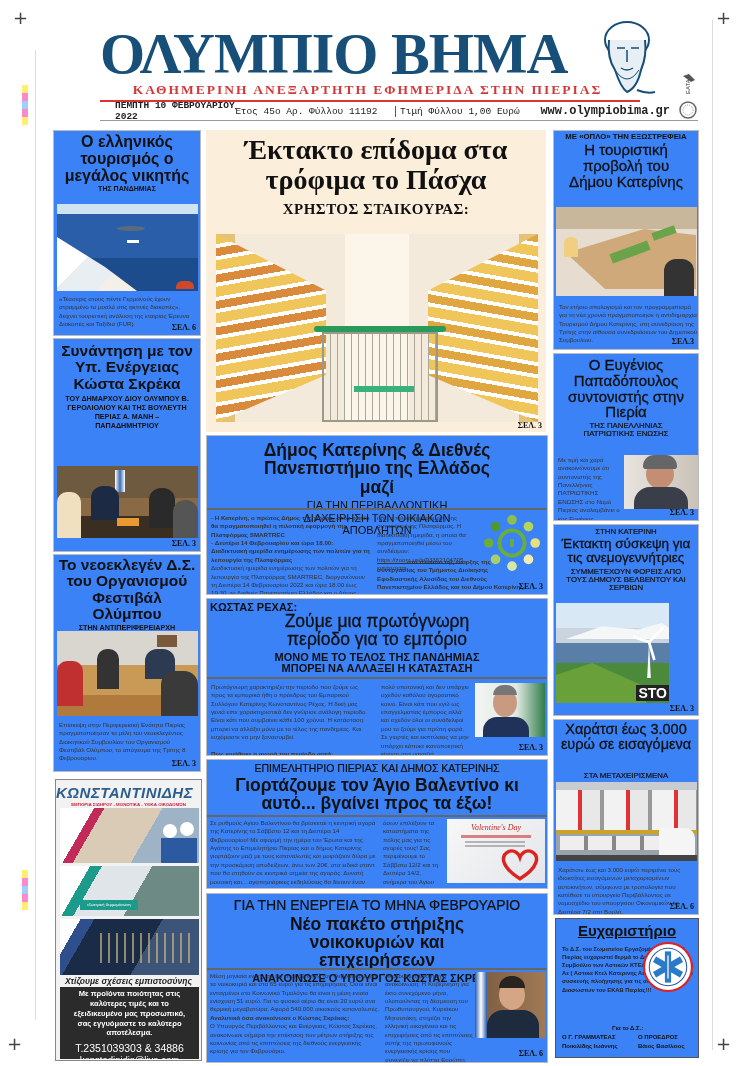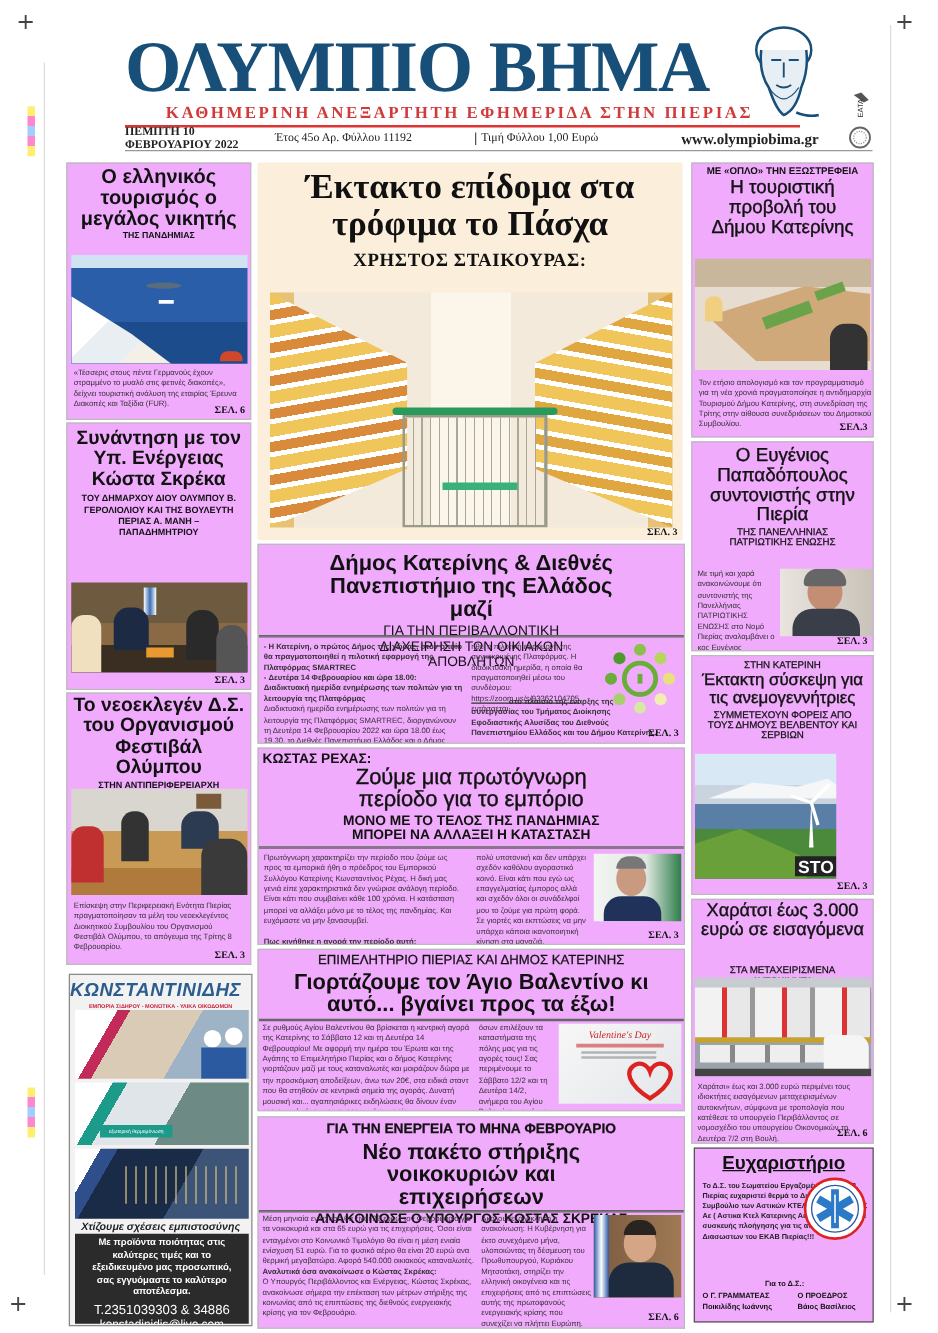--- a/index.html
+++ b/index.html
@@ -5,30 +5,30 @@
 *{box-sizing:border-box;margin:0;padding:0}
 body{width:750px;height:1066px;background:#fff;position:relative;overflow:hidden;font-family:"Liberation Sans",sans-serif;color:#111}
 .crop{position:absolute;color:#444;font-size:18px;line-height:18px;font-family:"DejaVu Sans",sans-serif}
 .colorbar{position:absolute;width:6px;height:60px;left:22px;background:linear-gradient(#ffef70 0 20%,#ff88cc 20% 40%,#9ecfff 40% 60%,#ff88cc 60% 80%,#ffef70 80%)}
 .pageline{position:absolute;width:1px;background:#ddd}
 
 .mast{position:absolute;left:100px;top:18px;width:560px;height:100px}
 .title{position:absolute;left:0;top:6px;font-family:"Liberation Serif",serif;font-weight:bold;font-size:58px;color:#174f78;letter-spacing:-1px;line-height:60px;white-space:nowrap}
 .sub{position:absolute;left:0;top:64px;width:535px;font-family:"Liberation Serif",serif;font-weight:bold;font-size:13.5px;color:#d23a3a;letter-spacing:2px;text-align:center}
 .redline{position:absolute;left:0;top:82px;width:540px;height:2px;background:#d33}
-.info{position:absolute;left:0;top:86px;width:555px;height:14px;font-family:Liberation Serif, serif;font-size:9.5px;font-weight:bold;color:#222;display:flex;align-items:center}
+.info{position:absolute;left:15px;top:86px;width:555px;height:14px;font-family:Liberation Mono, monospace;font-size:9.5px;font-weight:bold;color:#222;display:flex;align-items:center}
 .info .d{width:120px}
 .info .y{width:160px;font-weight:normal}
 .info .p{width:130px;border-left:1px solid #555;padding-left:4px;font-weight:normal}
 .info .w{font-size:12px;flex:1;text-align:right}
 .head-icon{position:absolute;left:600px;top:18px;width:60px;height:80px}
 .eata{position:absolute;left:678px;top:72px;width:22px;height:48px}
 .sep{position:absolute;left:100px;top:120px;width:598px;height:1px;background:#999}
 
-.box{position:absolute;border:1px solid #bbb;background:#f0abfc;overflow:hidden}
+.box{position:absolute;border:1px solid #bbb;background:#3b82f6;overflow:hidden}
 .hdr{text-align:center;line-height:1.05}
 .big{font-weight:bold;font-size:18px}
 .kick{font-weight:bold;font-size:9px}
 .body{font-size:6.2px;line-height:1.35;color:#333}
 .sel{position:absolute;right:4px;font-family:"Liberation Serif",serif;font-weight:bold;font-size:8px}
 .img{position:absolute;overflow:hidden}
 .dbl{position:absolute;height:2px;border-top:1px solid #666;border-bottom:1px solid #666}
 </style>
 </head>
 <body>
@@ -221,21 +221,21 @@
     <div style="position:absolute;left:18px;top:22px;width:60px;height:2px;background:#777;opacity:.5"></div>
     <div style="position:absolute;left:18px;top:26px;width:60px;height:2px;background:#777;opacity:.5"></div>
     <svg viewBox="0 0 40 30" style="position:absolute;right:2px;bottom:2px;width:46px;height:34px">
         <path d="M20 28 C4 18 2 8 10 4 C15 2 19 6 20 9 C21 6 25 2 30 4 C38 8 36 18 20 28Z" fill="none" stroke="#d22" stroke-width="3"></path>
       </svg>
   </div>
 </div>
 
 <div class="box" style="left:206px;top:893px;width:342px;height:170px">
   <div class="hdr" style="padding-top:4px">
-    <div class="kick" style="font-size:11px;font-weight:bold;-webkit-text-stroke:0.2px #111">ΓΙΑ ΤΗΝ ΕΝΕΡΓΕΙΑ ΤΟ ΜΗΝΑ ΦΕΒΡΟΥΑΡΙΟ</div>
+    <div class="kick" style="font-size:14px;font-weight:normal;-webkit-text-stroke:0.2px #111">ΓΙΑ ΤΗΝ ΕΝΕΡΓΕΙΑ ΤΟ ΜΗΝΑ ΦΕΒΡΟΥΑΡΙΟ</div>
     <div class="big" style="font-size:17.5px;padding:0 60px;margin-top:2px">Νέο πακέτο στήριξης νοικοκυριών και επιχειρήσεων</div>
     <div class="kick" style="font-size:11px;margin-top:3px">ΑΝΑΚΟΙΝΩΣΕ Ο ΥΠΟΥΡΓΟΣ ΚΩΣΤΑΣ ΣΚΡΕΚΑΣ</div>
   </div>
   <div class="dbl" style="left:0;top:74px;width:342px"></div>
   <div class="body" style="position:absolute;left:3px;top:78px;width:170px">
     <span>Μέση μηνιαία ενίσχυση θα είναι 39 ευρώ τον Φεβρουάριο για τα νοικοκυριά και στα 65 ευρώ για τις επιχειρήσεις. Όσοι είναι ενταγμένοι στο Κοινωνικό Τιμολόγιο θα είναι η μέση ενιαία ενίσχυση 51 ευρώ. Για το φυσικό αέριο θα είναι 20 ευρώ ανα θερμική μεγαβατώρα. Αφορά 540.000 οικιακούς καταναλωτές.</span><br>
     <b>Αναλυτικά όσα ανακοίνωσε ο Κώστας Σκρέκας:</b><br>
     <span>Ο Υπουργός Περιβάλλοντος και Ενέργειας, Κώστας Σκρέκας, ανακοίνωσε σήμερα την επέκταση των μέτρων στήριξης της κοινωνίας από τις επιπτώσεις της διεθνούς ενεργειακής κρίσης για τον Φεβρουάριο.</span>
   </div>
   <div class="body" style="position:absolute;left:178px;top:78px;width:90px">Ακολουθεί ολόκληρη η ανακοίνωση: Η Κυβέρνηση για έκτο συνεχόμενο μήνα, υλοποιώντας τη δέσμευση του Πρωθυπουργού, Κυριάκου Μητσοτάκη, στηρίζει την ελληνική οικογένεια και τις επιχειρήσεις από τις επιπτώσεις αυτής της πρωτοφανούς ενεργειακής κρίσης που συνεχίζει να πλήττει Ευρώπη.</div>

